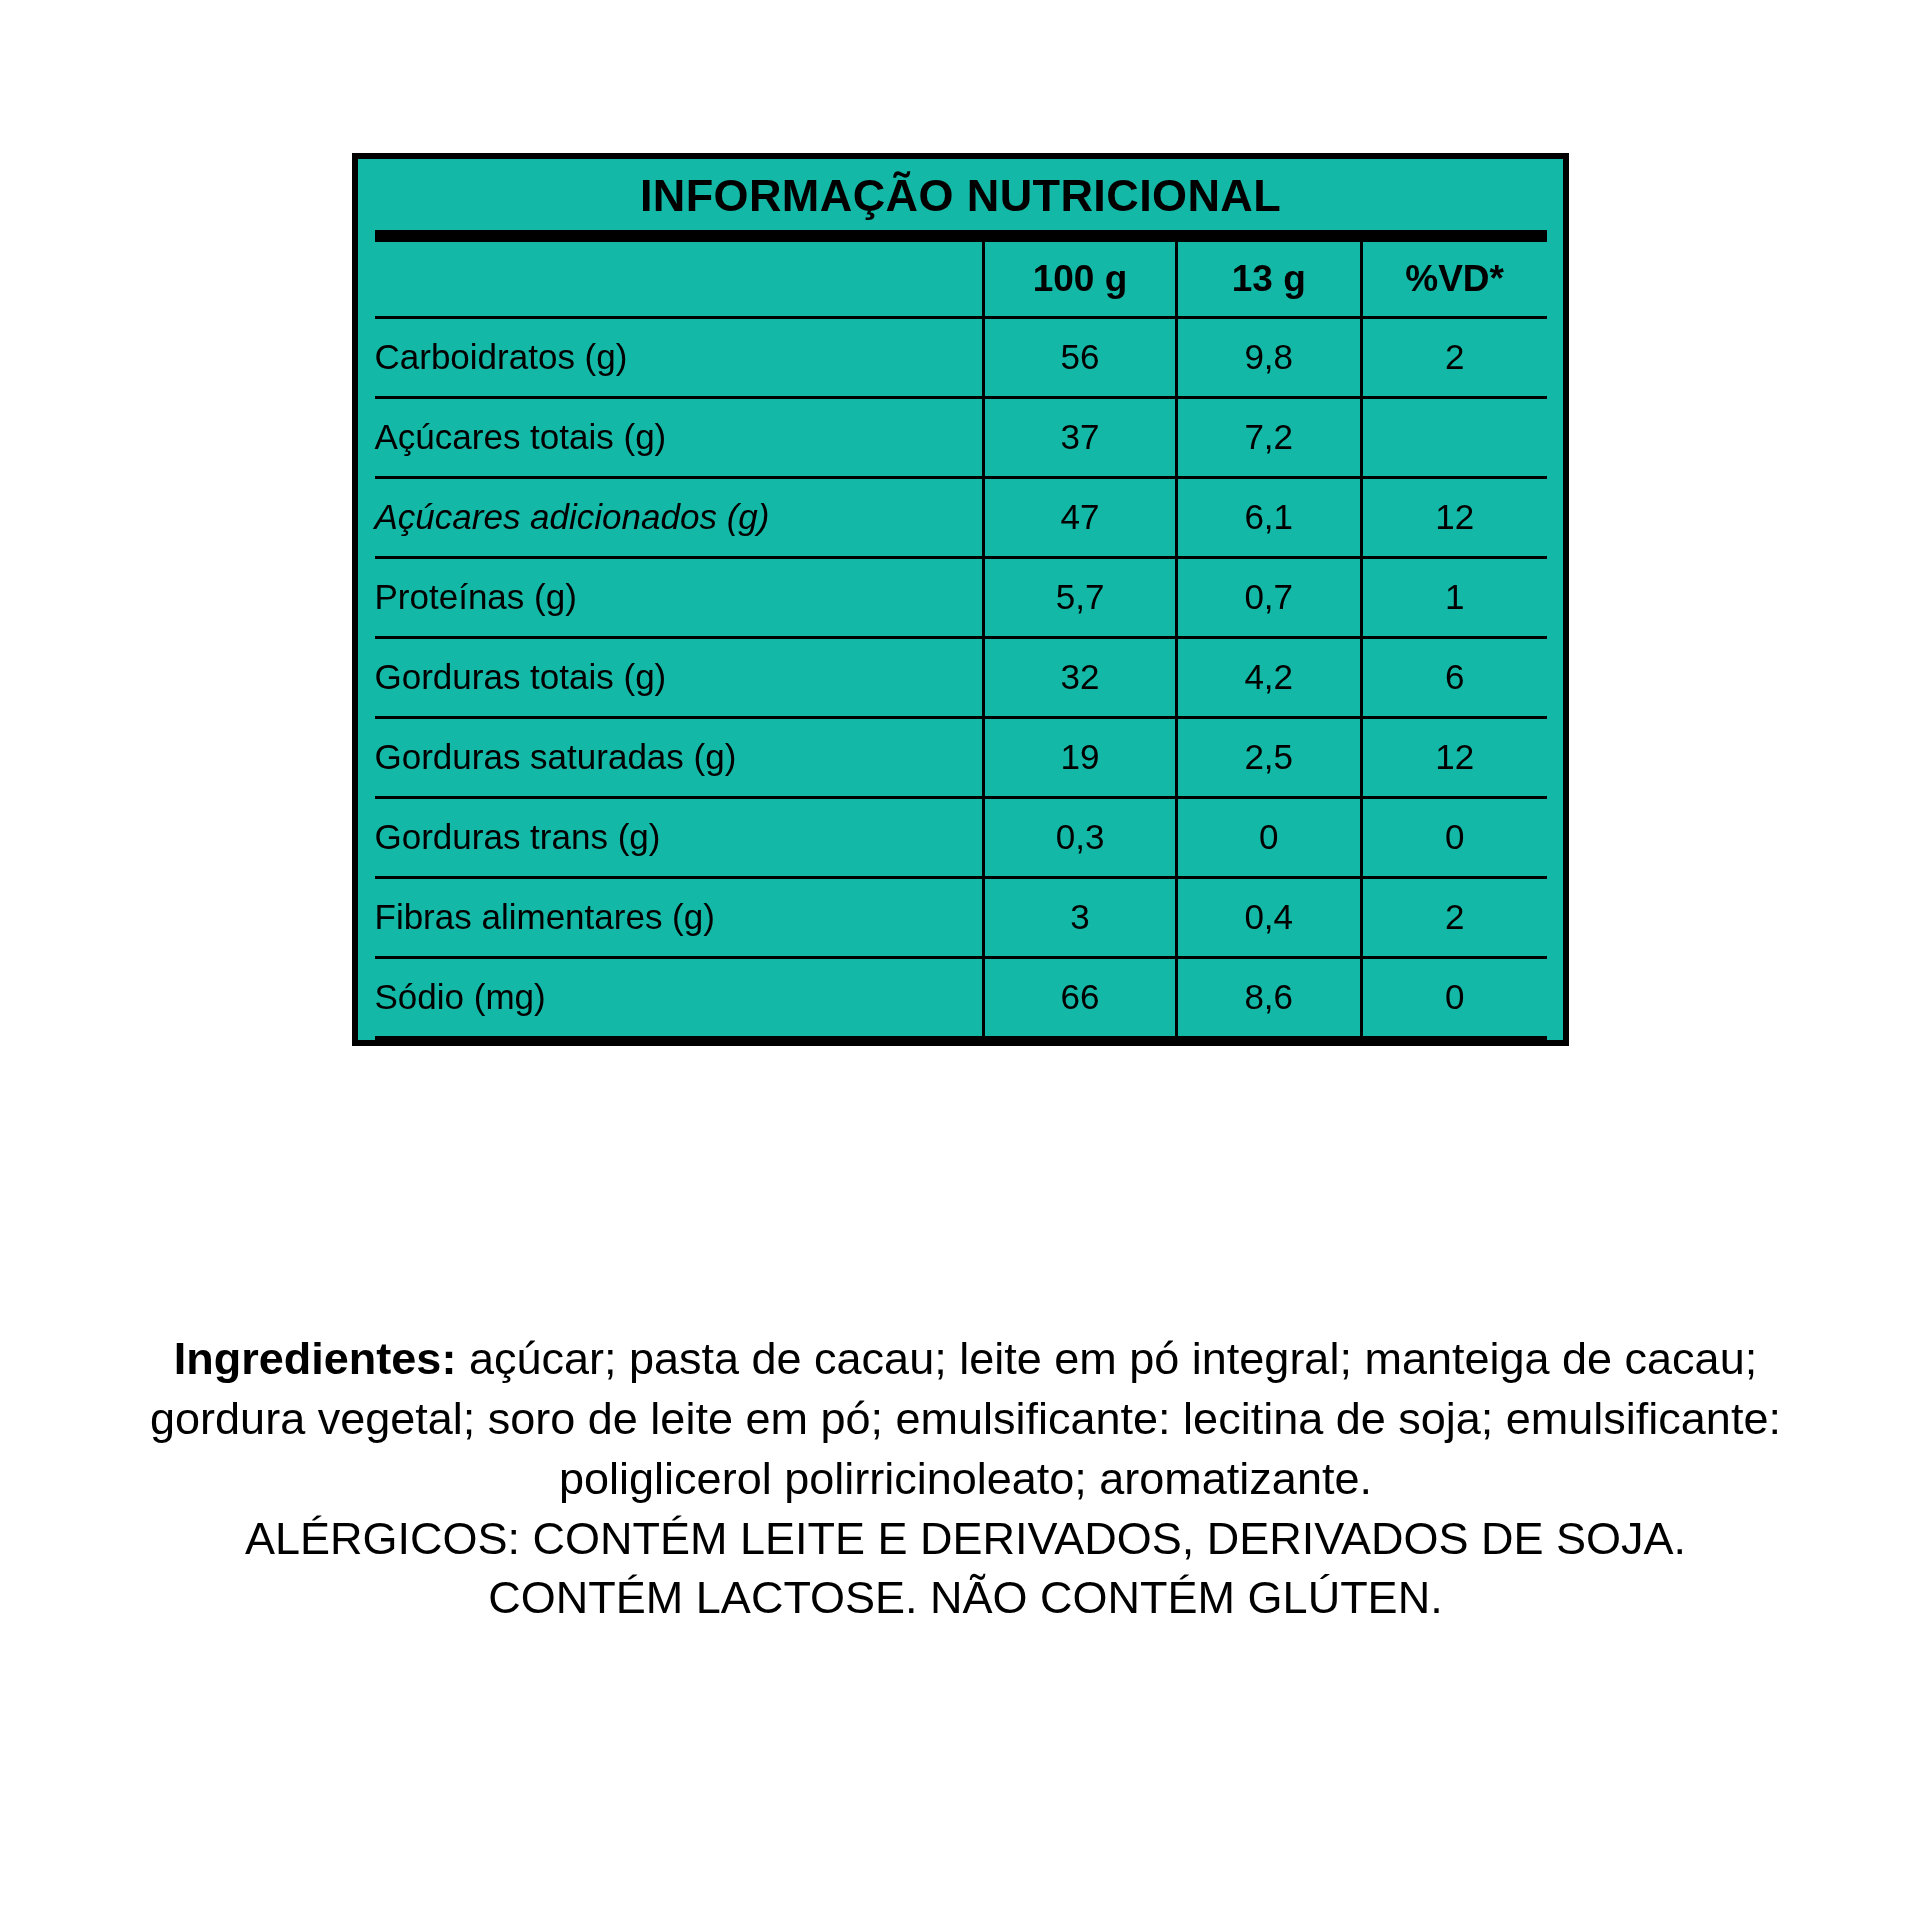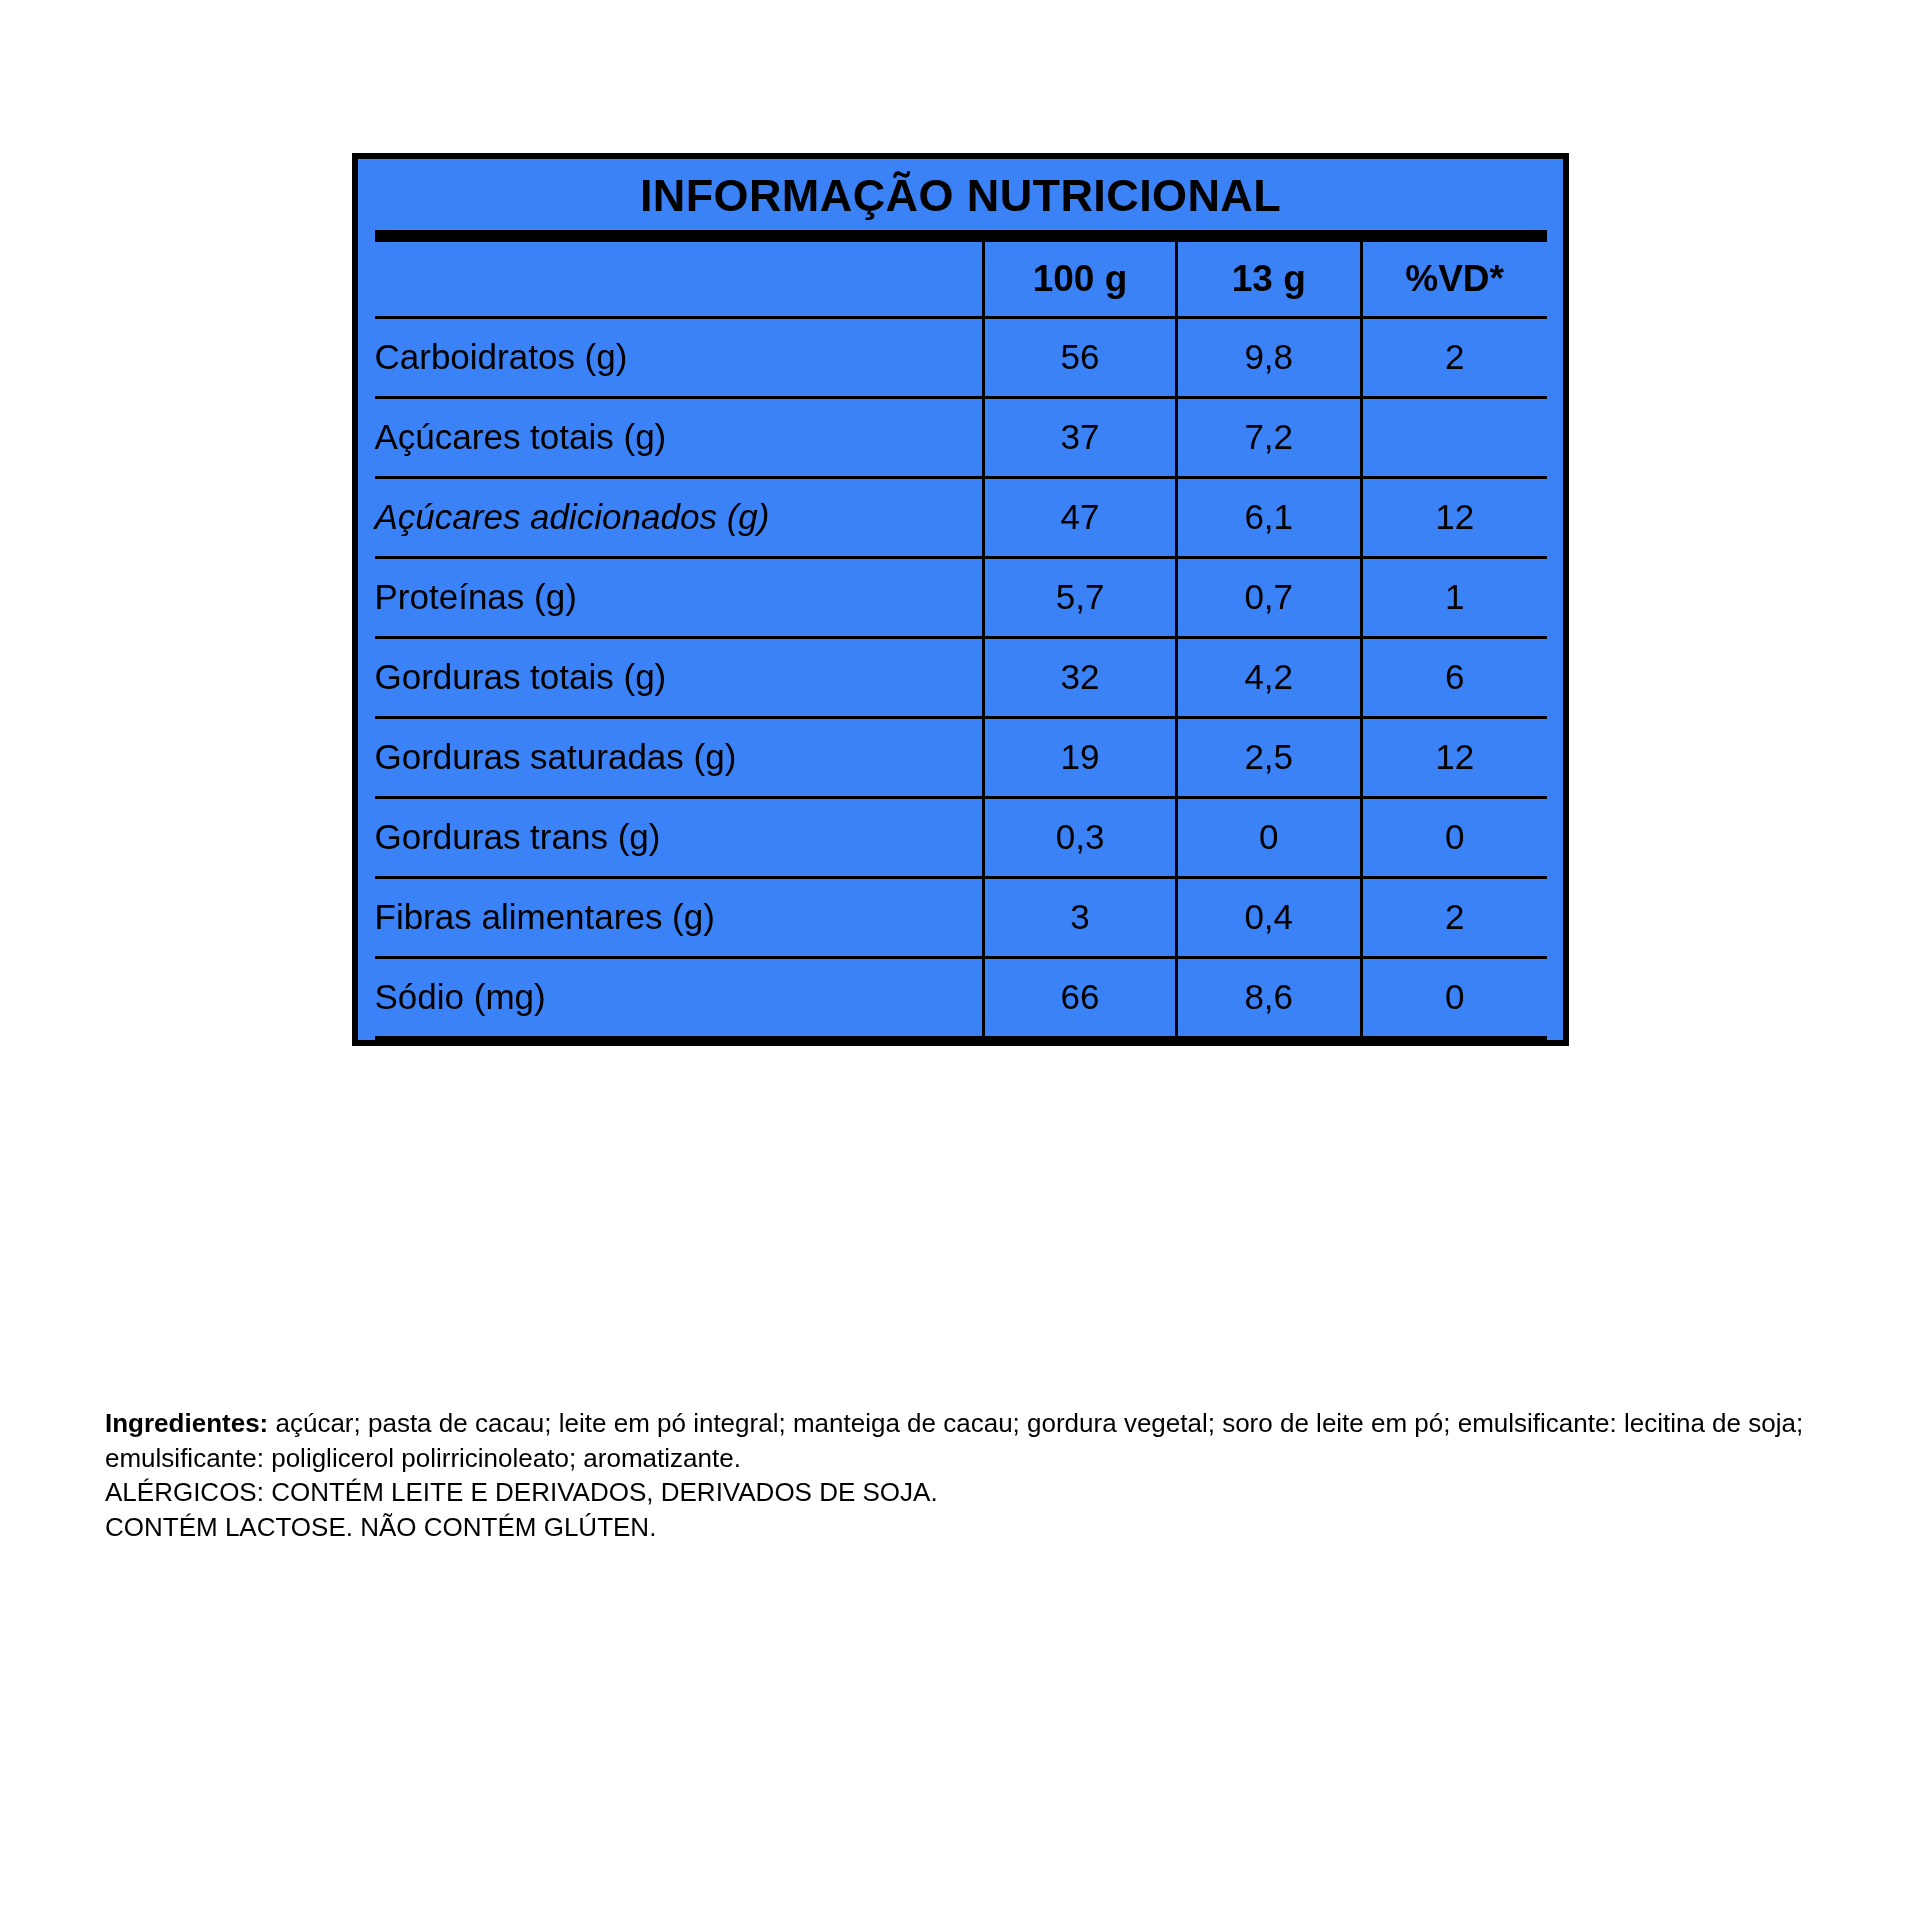--- a/index.html
+++ b/index.html
@@ -18,21 +18,21 @@
     overflow: hidden;
   }
 
   
   #nutrition-panel {
     position: absolute;
     left: 352px;
     top: 153px;
     width: 1217px;
     border: 6.8px solid #000;
-    background: #3b82f6;
+    background: #14b8a6;
     box-sizing: border-box;
   }
 
   .panel-inner {
     padding: 0 16.5px;
   }
 
   
   .panel-title {
     text-align: center;
@@ -116,23 +116,24 @@
     font-size: 33px;
     padding: 19.5px 0 21px 0;
     white-space: nowrap;
     line-height: 1.1;
   }
 
   
   #ingredients-block {
     position: absolute;
     left: 105px;
-    top: 1406px;
+    top: 1329px;
     width: 1721px;
-    font-size: 26px;
+    text-align: center;
+    font-size: 45px;
     line-height: 1.33;
   }
   #ingredients-block .ing-line {
     display: block;
   }
   #ingredients-block .ing-label {
     font-weight: 700;
   }
   #ingredients-block .allergen-line {
     display: block;

